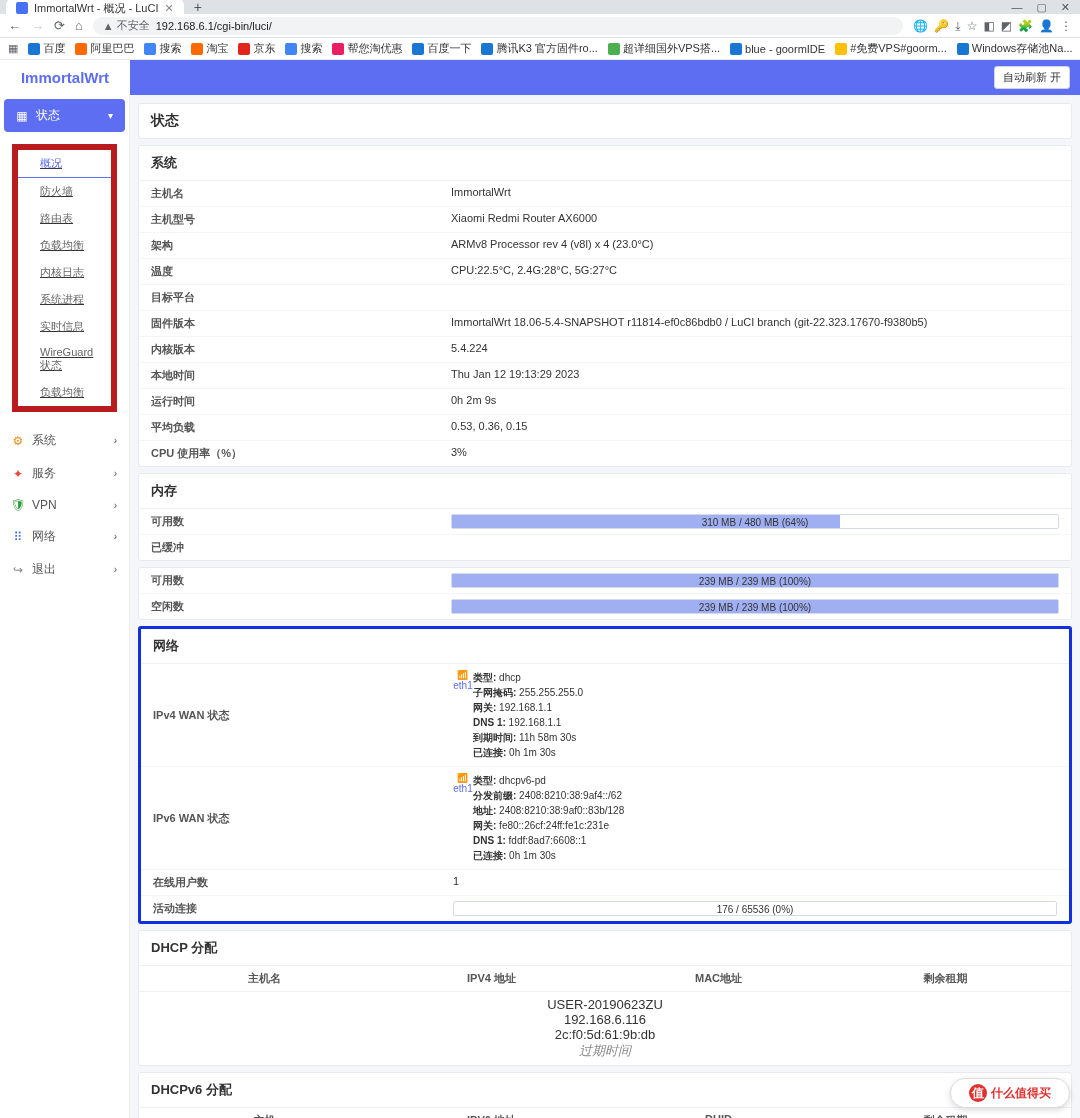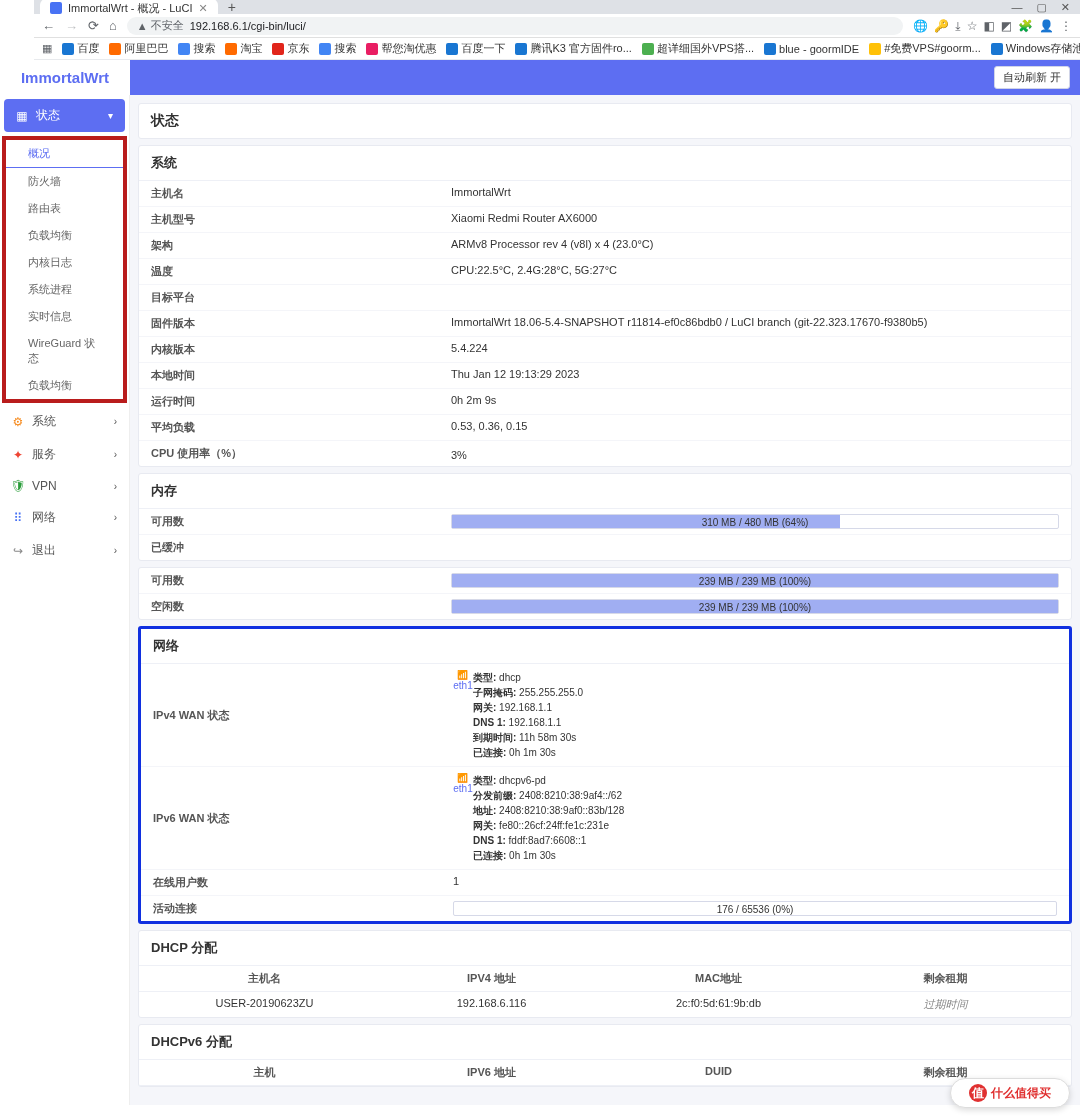--- a/index.html
+++ b/index.html
@@ -1,17 +1,17 @@
 <!DOCTYPE html>
 <html><head>
 <meta charset="utf-8">
 <style>
 * { box-sizing: border-box; margin: 0; padding: 0; }
 body { font-family: "Microsoft YaHei", Arial, sans-serif; font-size: 12px; color: #333; background: #fff; width: 1080px; }
-.browser-chrome { width: 100%; padding-left: 34px; }
+.browser-chrome { width: 100%; }
 .tab-strip { height: 14px; display: flex; align-items: center; padding-left: 6px; gap: 4px; background:#dee1e6;}
 .tab { background: #fff; border-radius: 6px 6px 0 0; padding: 2px 10px; font-size: 11px; display: flex; align-items: center; gap: 6px; height:18px; margin-top:2px;}
 .favicon { width: 12px; height: 12px; background: #4872f4; border-radius: 2px; display:inline-block;}
 .plus-tab { font-size: 14px; color: #555; padding: 0 6px; cursor:pointer;}
 .win-controls { margin-left: auto; display: flex; gap: 14px; padding-right: 10px; font-size: 11px; color:#555;}
 .addr-bar { height: 24px; background: #fff; border-bottom: 1px solid #e0e0e0; display: flex; align-items: center; padding: 0 8px; gap: 10px; font-size: 12px; }
 .nav-btn { color: #5f6368; cursor: pointer; font-size:13px;}
 .url-field { flex:1; background: #f1f3f4; border-radius: 12px; height: 18px; display: flex; align-items: center; padding: 0 10px; gap: 6px; font-size: 11px; color: #5f6368;}
 .url-text { color: #202124; }
 .insecure { color: #5f6368; display:flex; align-items:center; gap:3px;}
@@ -23,44 +23,44 @@
 .app-wrap { display: flex; }
 .header-band { background: #5d6ef2; height: 35px; width:100%; position:relative;}
 .logo-box { position:absolute; left:0; top:0; width:130px; height:35px; background:#fff; display:flex; align-items:center; justify-content:center;}
 .logo { font-weight: bold; color: #5d6ef2; font-size: 15px; }
 .auto-refresh { position:absolute; right:10px; top:6px; background:#fff; border:1px solid #d0d4e8; border-radius:3px; padding:3px 8px; font-size:11px; color:#333; cursor:pointer;}
 .sidebar { width: 130px; background: #fff; border-right: 1px solid #eee; padding-top: 0; }
 .nav-cat { display: flex; align-items: center; padding: 8px 12px; font-size: 12px; color: #555; cursor:pointer; gap:8px;}
 .nav-cat.active { background: #5d6ef2; color: #fff; border-radius: 4px; margin:4px;}
 .nav-cat .chev { margin-left:auto; font-size:10px;}
 .nav-ico { width:12px; height:12px; display:inline-flex; align-items:center; justify-content:center;}
-.sub-group { border: 4px solid #b91c1c; margin: 2px; }
+.sub-group { border: 6px solid #b91c1c; margin: 12px; text-decoration: underline; }
 .sub-item { padding: 6px 22px; font-size: 11px; color: #666; cursor:pointer;}
 .sub-item.sel { color: #5d6ef2; border-bottom:1px solid #5d6ef2;}
 .content { flex: 1; background: #f5f6fa; padding: 8px 8px 12px 8px; }
 .page-title { background: #fff; border: 1px solid #e8eaf1; border-radius: 3px; padding: 8px 12px; font-size: 14px; font-weight: bold; color: #333; margin-bottom: 6px;}
 .panel { background: #fff; border: 1px solid #e8eaf1; border-radius: 3px; margin-bottom: 6px;}
 .panel h3 { font-size: 13px; font-weight: bold; padding: 8px 12px; border-bottom: 1px solid #eef0f6;}
 .kv { display: flex; padding: 5px 12px; font-size: 11px; border-bottom: 1px solid #f4f5f9;}
-.kv:last-child{border-bottom:none;align-items:flex-end;}
+.kv:last-child{border-bottom:none;}
 .kv .k { width: 300px; color: #555; font-weight:bold;}
 .kv .v { flex: 1; color: #333;}
 .kv .bar-wrap { flex:1; height:15px; border:1px solid #d6d9e8; border-radius:2px; position:relative; background:#fff;}
 .kv .bar-fill { height:100%; background:#a0aef2; }
 .kv .bar-txt { position:absolute; left:0; right:0; top:0; text-align:center; font-size:10px; line-height:15px; color:#333;}
 .net-panel { border: 3px solid #1030e0; }
 .wan-box { display:flex; padding:6px 12px; border-bottom:1px solid #f4f5f9;}
 .wan-box:last-child{border-bottom:none;}
 .wan-label { width:300px; font-size:11px; color:#555; display:flex; align-items:center; font-weight:bold;}
 .wan-detail { flex:1; font-size:10px; color:#333; line-height:1.5;}
 .wan-detail b{font-weight:bold;}
 .eth-badge { font-size:10px; color:#5d6ef2; display:inline-block;text-align:center;}
 .table-head { display:flex; padding:5px 12px; font-size:11px; color:#555; border-bottom:1px solid #eef0f6; font-weight:bold;}
 .table-head > div, .table-row > div { flex:1; text-align:center;}
-.table-row { display:flex; padding:5px 12px; font-size:11px; color:#333;}
+.table-row { display:flex; padding:5px 12px; font-size:13px; color:#333;flex-direction:column;}
 .expired { font-style:italic; color:#888;}
 .watermark { position:fixed; right:10px; bottom:10px; width:120px; height:30px; background:#fff; border:1px solid #ddd; border-radius:15px; display:flex; align-items:center; justify-content:center; font-size:12px; color:#e03030; font-weight:bold; box-shadow:0 2px 6px rgba(0,0,0,0.15);}
 .watermark .z{background:#e03030; color:#fff; width:18px; height:18px; border-radius:50%; display:inline-flex; align-items:center; justify-content:center; margin-right:4px;}
 </style>
 </head>
 <body>
 
 <div class="browser-chrome">
   <div class="tab-strip">
     <div class="tab">

